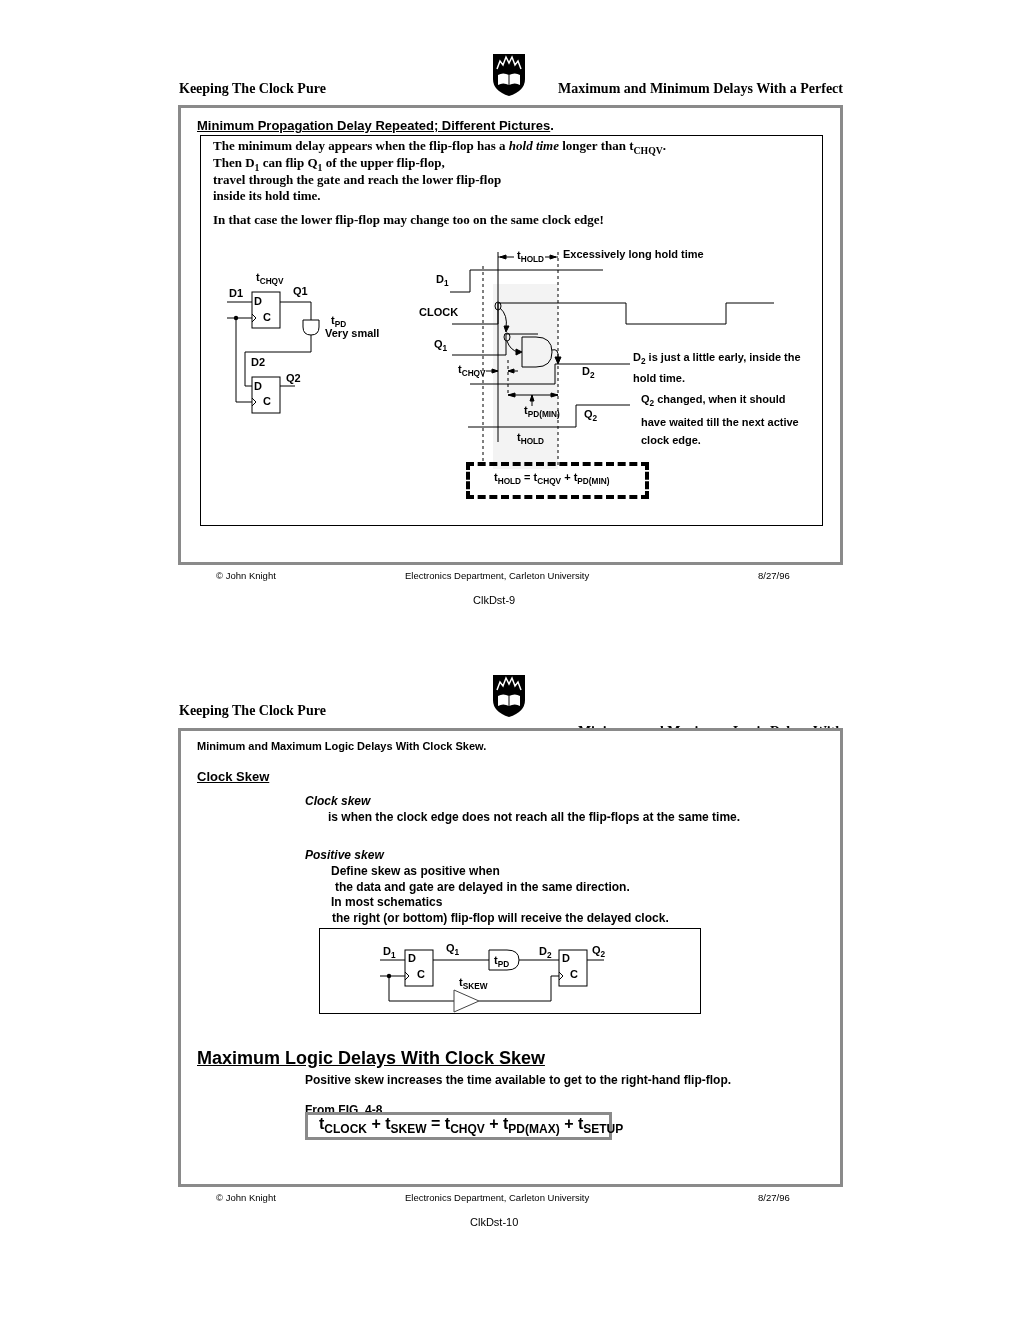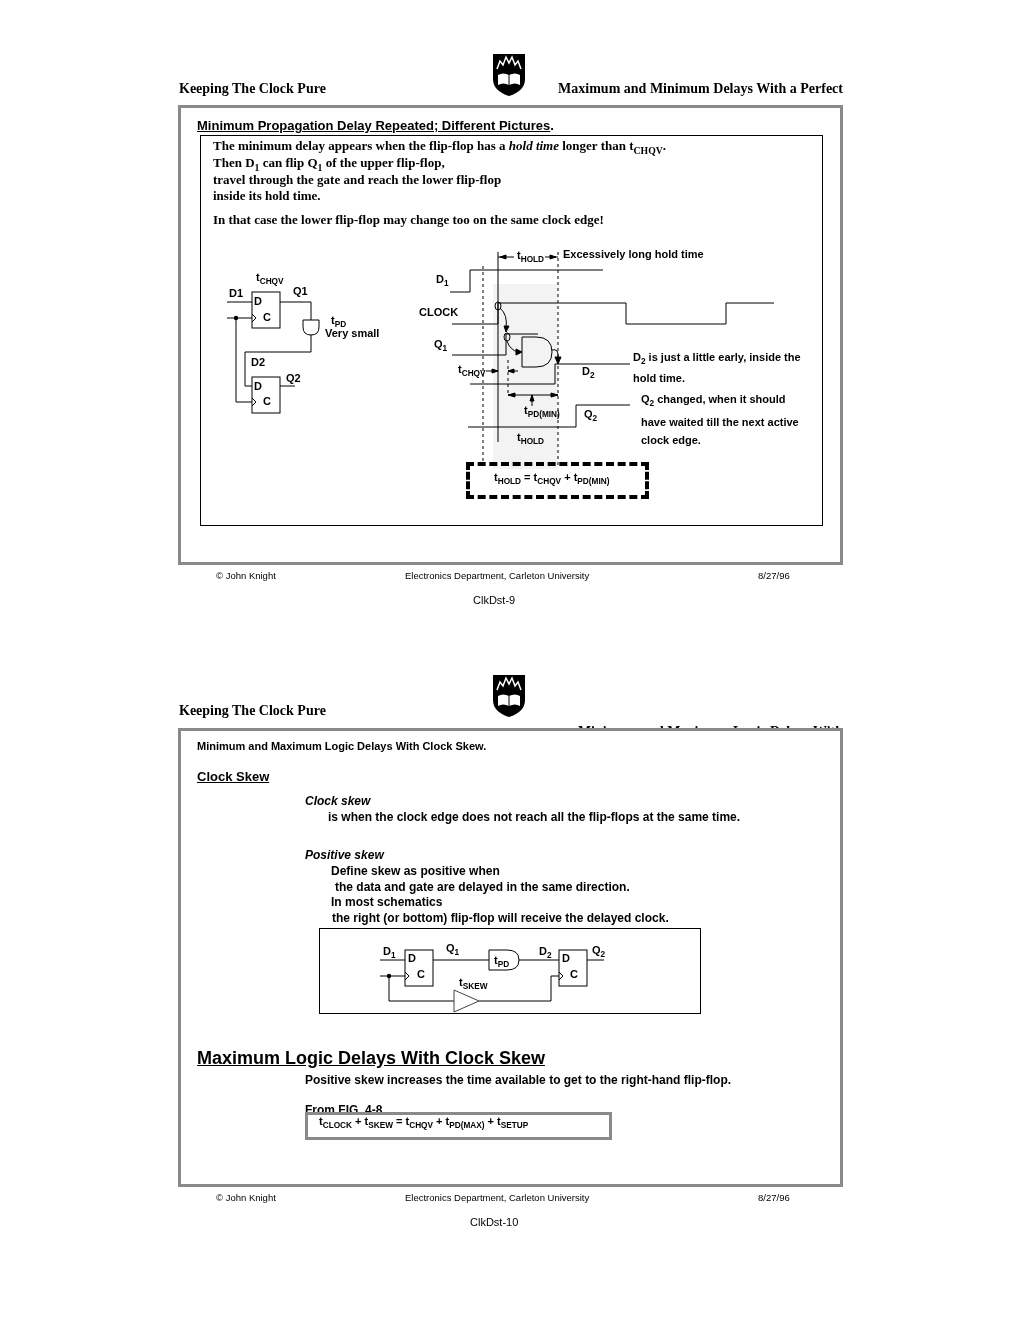--- a/index.html
+++ b/index.html
@@ -197,20 +197,20 @@
 <div class="abs lbl" style="left:539px;top:945px;"><span>D</span><sub>2</sub></div>
 <div class="abs lbl" style="left:562px;top:952px;">D</div>
 <div class="abs lbl" style="left:570px;top:968px;">C</div>
 <div class="abs lbl" style="left:592px;top:944px;"><span>Q</span><sub>2</sub></div>
 <div class="abs lbl" style="left:459px;top:976px;"><span>t</span><sub>SKEW</sub></div>
 
 <div class="abs sans-b u" style="left:197px;top:1048px;font-size:18px;">Maximum Logic Delays With Clock Skew</div>
 <div class="abs sans-b" style="left:305px;top:1073px;">Positive skew increases the time available to get to the right-hand flip-flop.</div>
 <div class="abs sans-b" style="left:305px;top:1095px;margin-top:8px;">From  FIG. 4-8</div>
 <div class="abs" style="left:305px;top:1112px;width:307px;height:28px;border:3px solid #8a8a8a;box-sizing:border-box;"></div>
-<div class="abs sans-b" style="left:319px;top:1115px;font-size:11px;">
+<div class="abs sans-b" style="left:319px;top:1115px;font-size:16px;">
   <span>t</span><sub>CLOCK</sub><span> + t</span><sub>SKEW</sub><span> = t</span><sub>CHQV</sub><span> + t</span><sub>PD(MAX)</sub><span> + t</span><sub>SETUP</sub>
 </div>
 
 <div class="abs foot" style="left:216px;top:1192px;">© John Knight</div>
 <div class="abs foot" style="left:405px;top:1192px;">Electronics Department, Carleton University</div>
 <div class="abs foot" style="left:758px;top:1192px;">8/27/96</div>
 <div class="abs pgno" style="left:470px;top:1216px;">ClkDst-10</div>
 
 </body></html>

